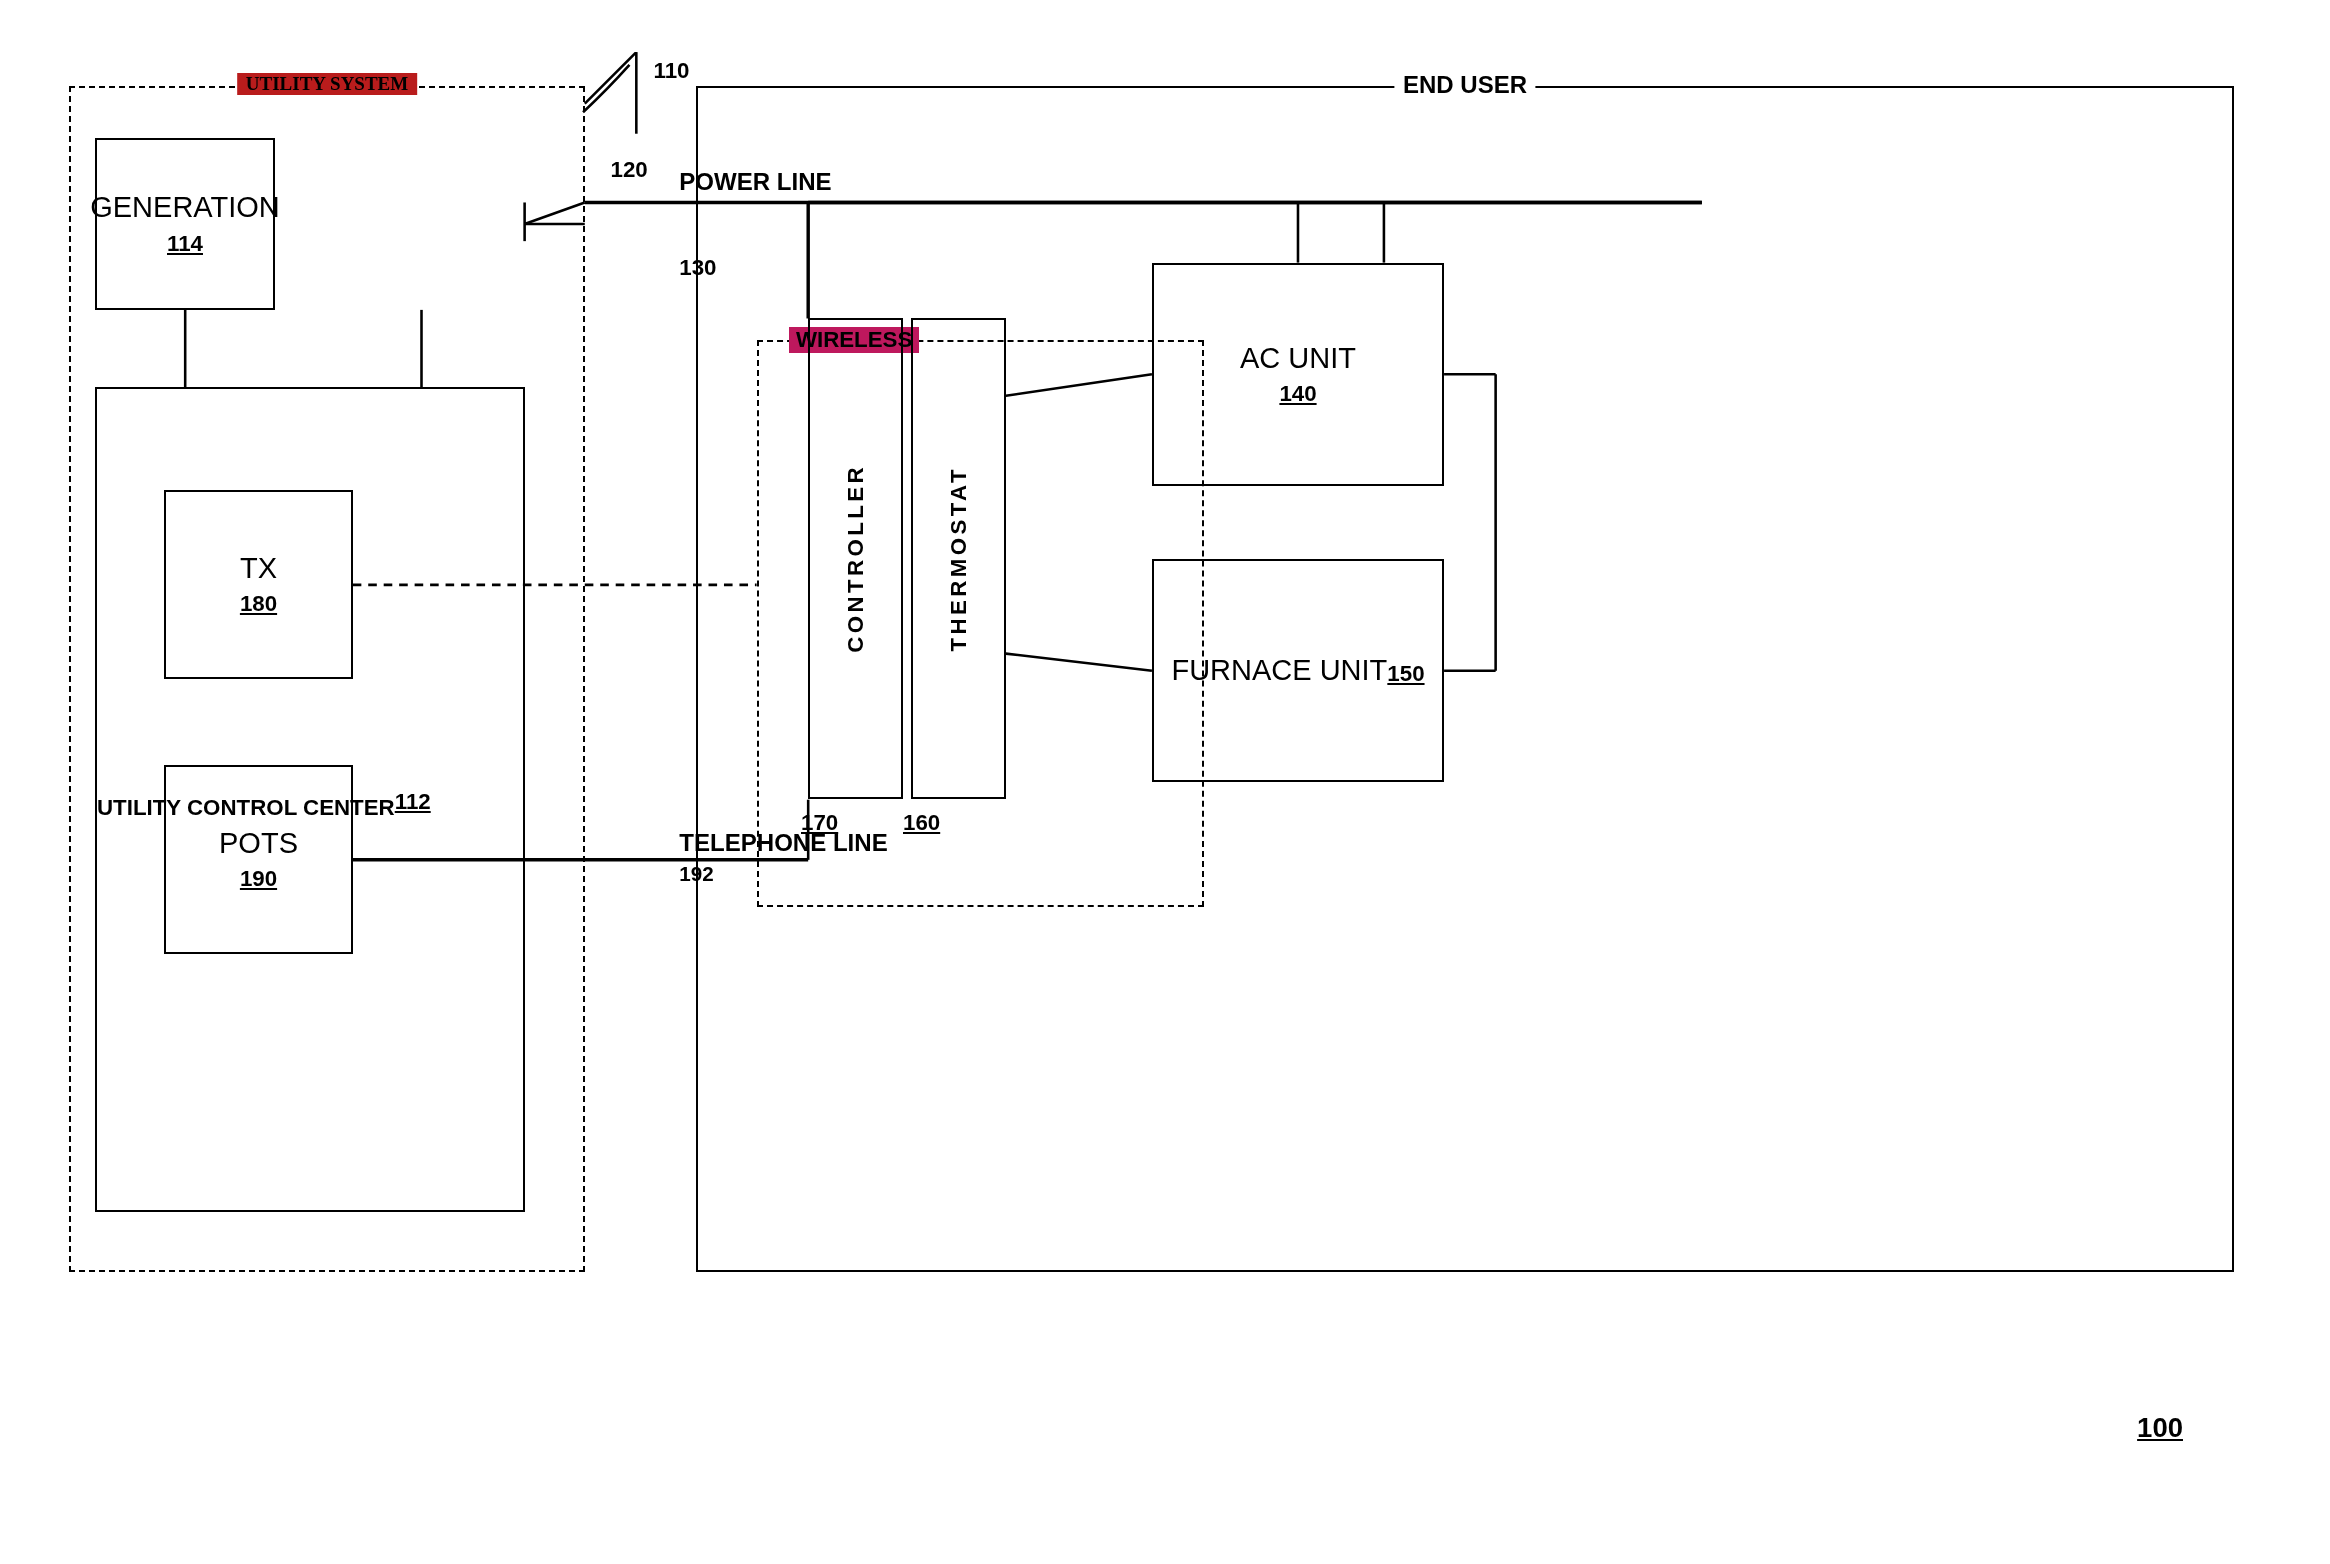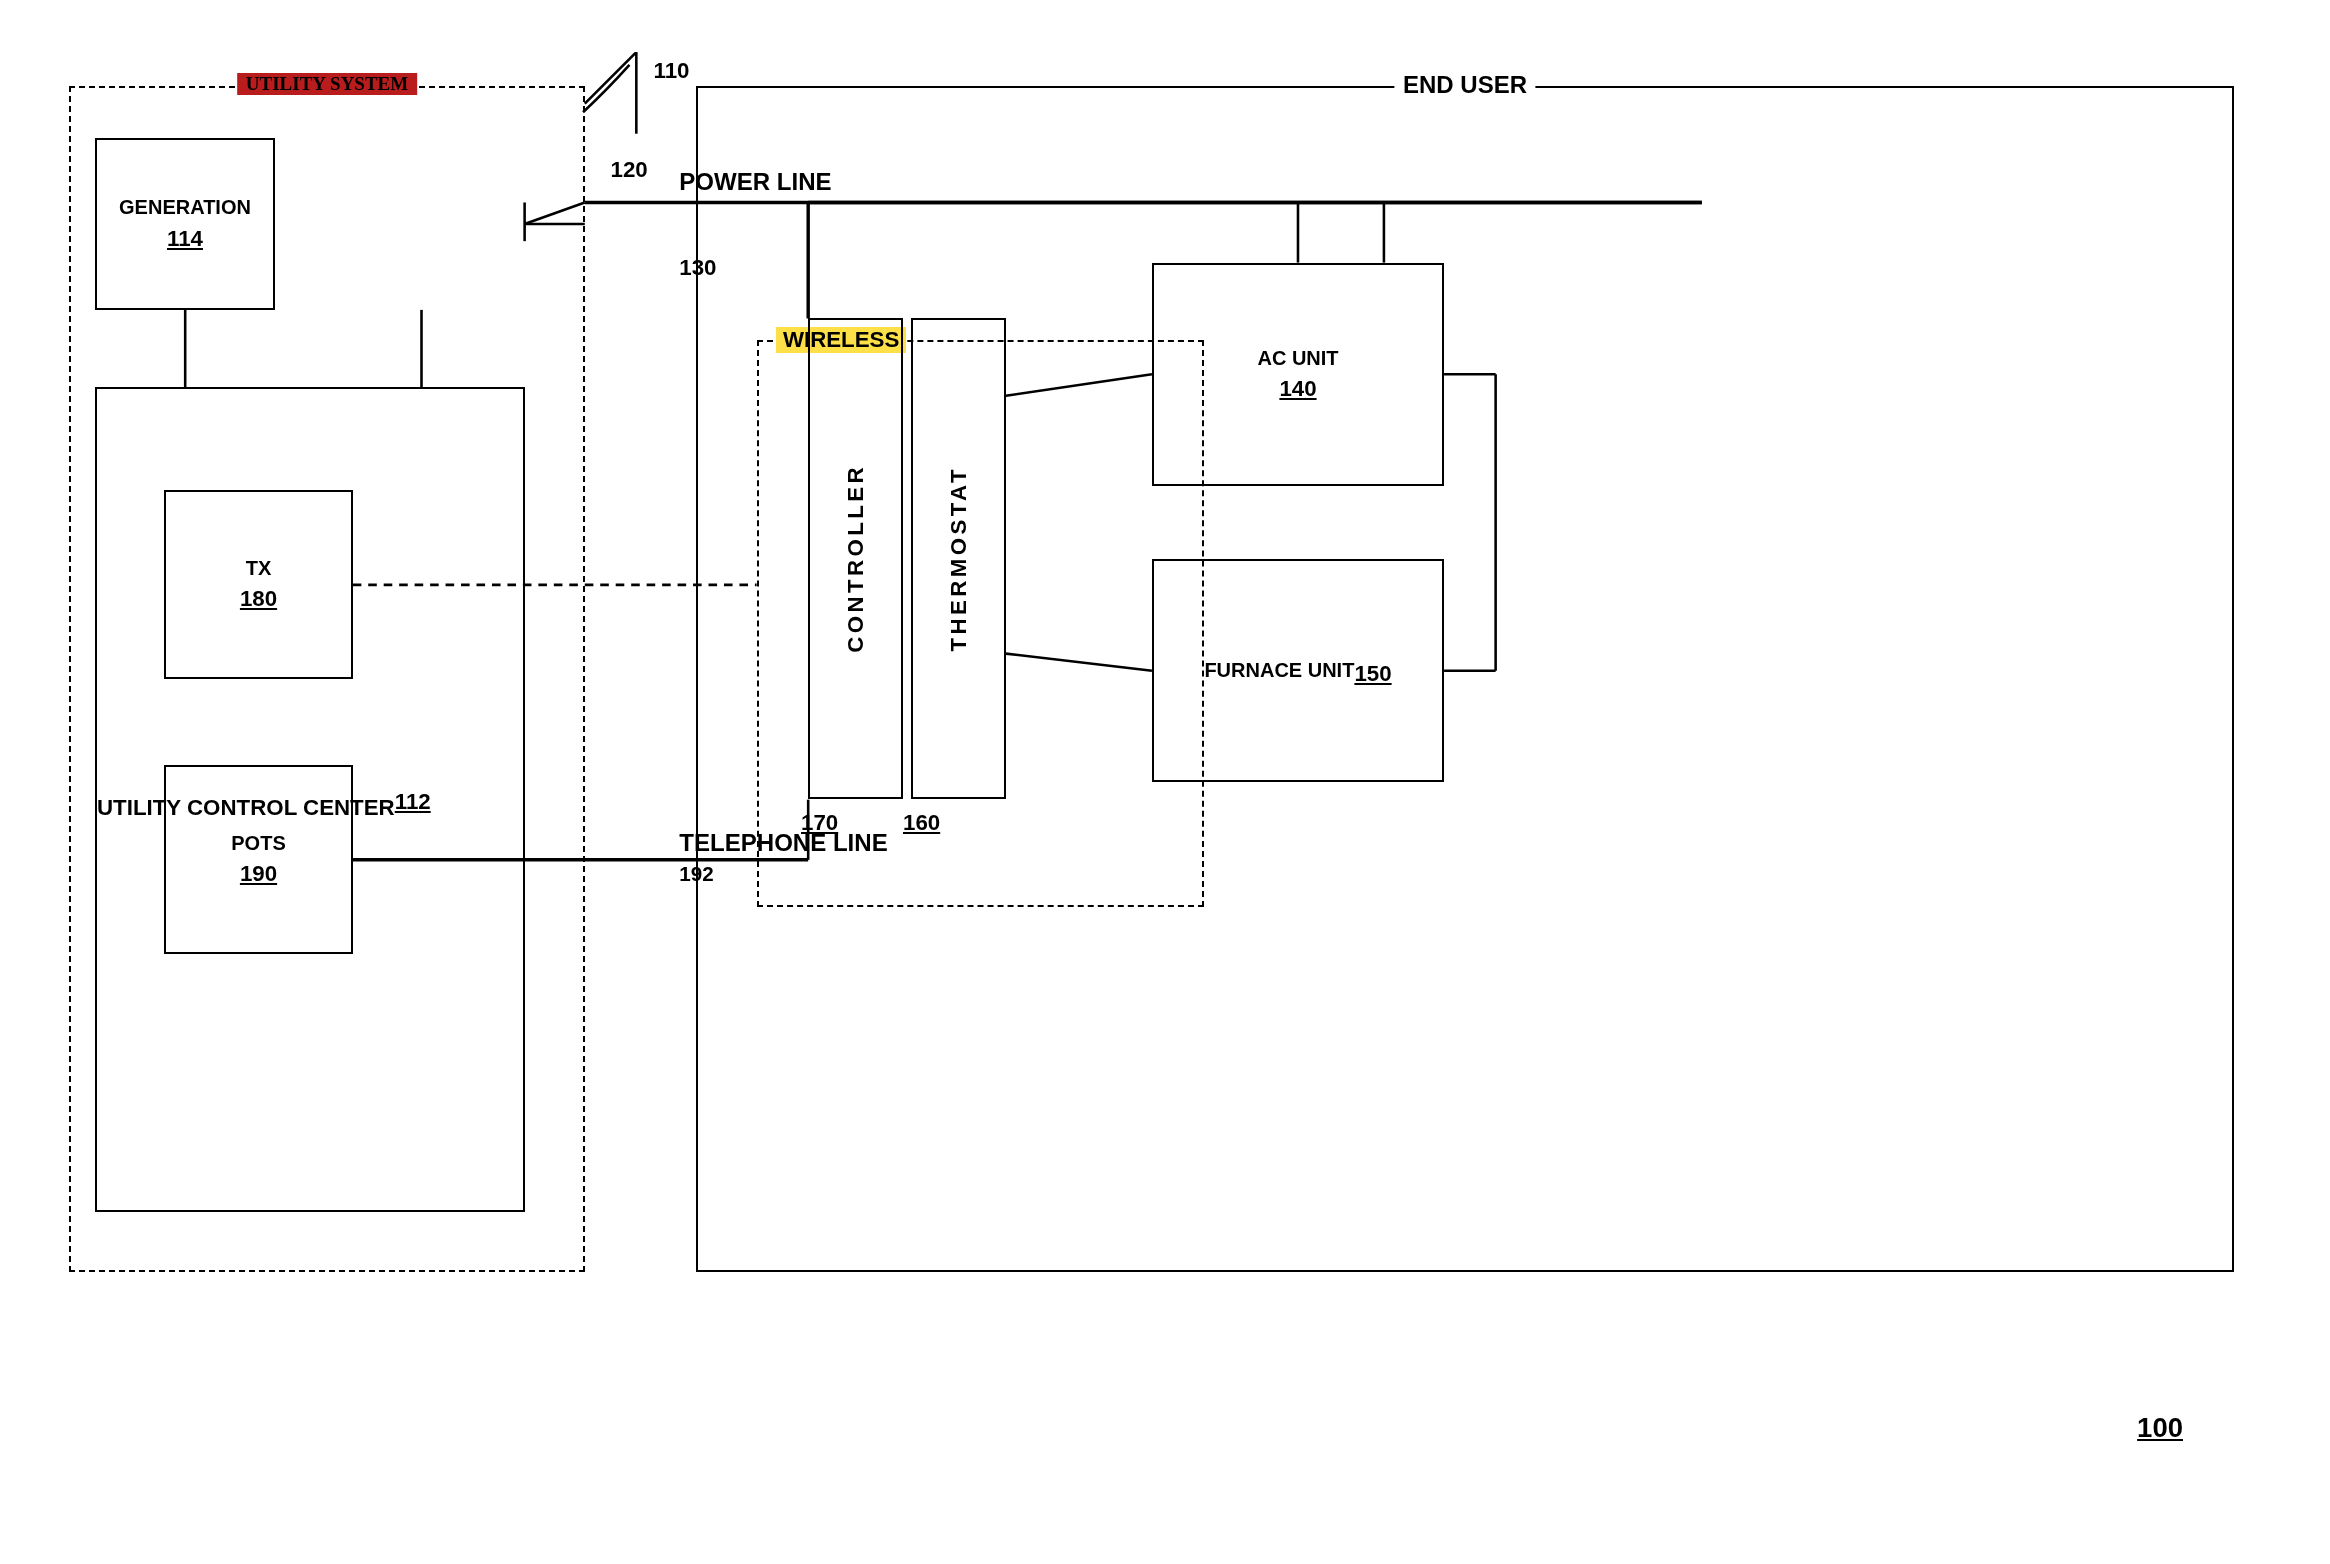--- a/index.html
+++ b/index.html
@@ -128,44 +128,44 @@
       left: 112px;
       width: 189px;
       height: 189px;
       border: 2.6px solid #000;
       display: flex;
       flex-direction: column;
       align-items: center;
       justify-content: center;
     }
     .box-label {
-      font-weight: bold;
-      font-size: 20px;
+      font-weight: normal;
+      font-size: 29px;
       text-align: left;
     }
     .box-number {
       font-weight: bold;
       font-size: 22.3px;
       text-decoration: underline;
       margin-top: 6.9px;
     }
     
     .wireless-box {
       position: absolute;
       top: 258px;
       left: 60px;
       width: 447px;
       height: 567px;
       border: 2.6px dashed #000;
     }
     .wireless-label {
       position: absolute;
       top: -15.5px;
-      left: 17px;
-      background: #fde047;
+      left: 30px;
+      background: #be185d;
       padding: 0 6.9px;
       font-weight: bold;
       font-size: 22.3px;
     }
     
     .controller-box {
       position: absolute;
       top: 232px;
       left: 189px;
       width: 95px;

